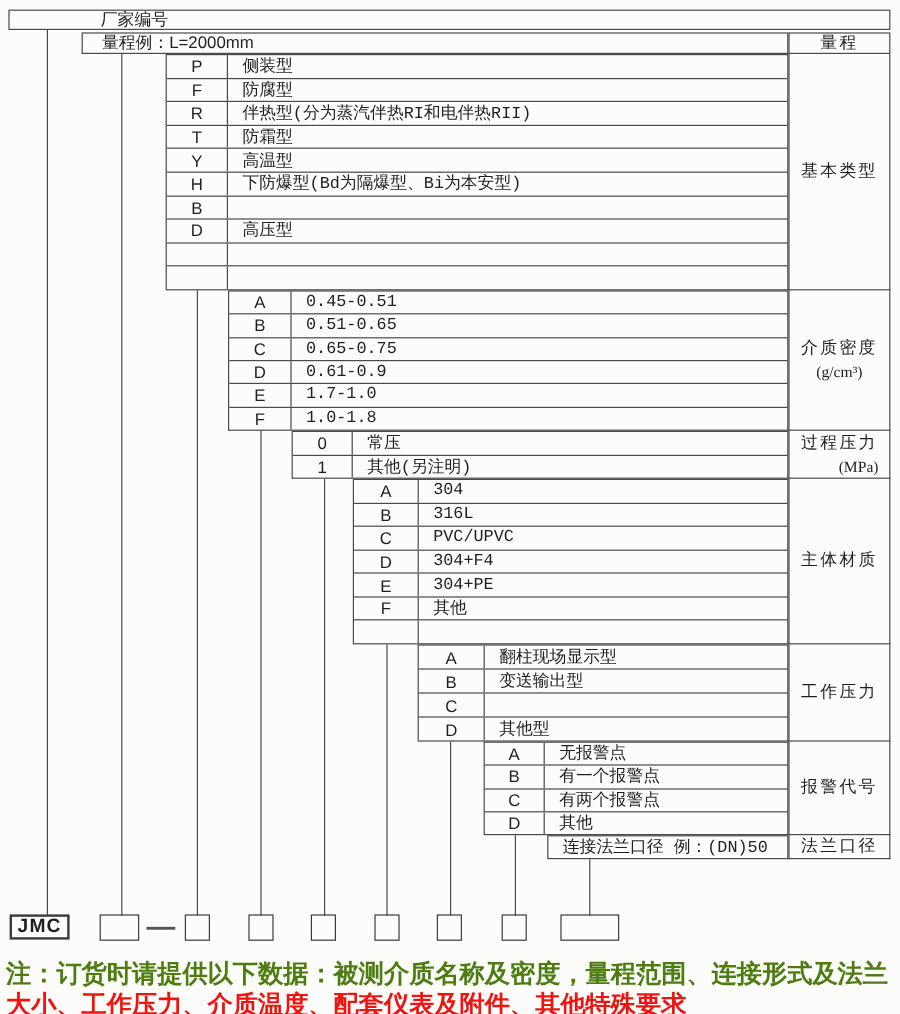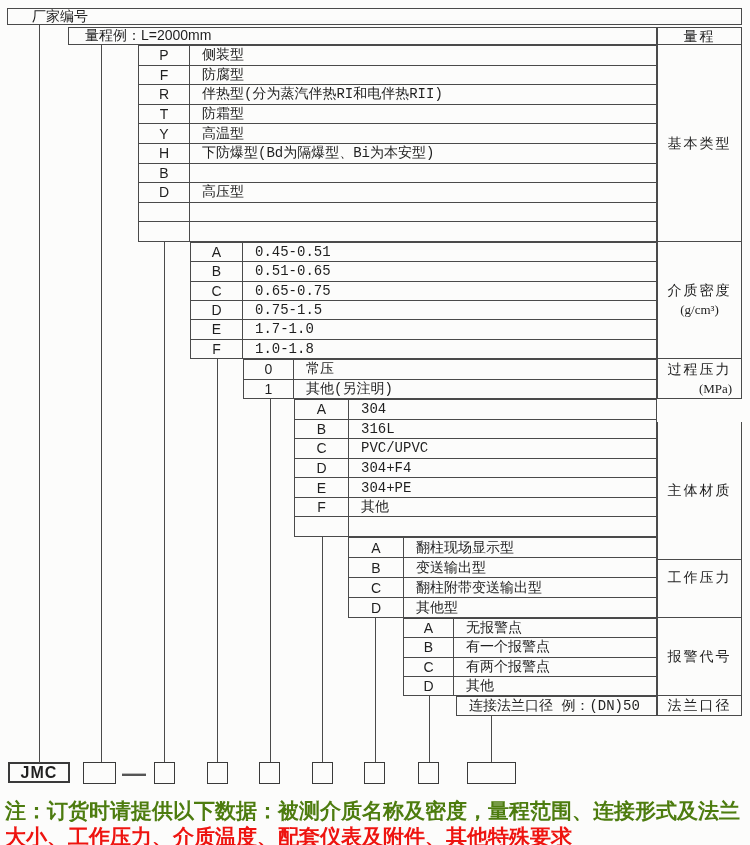--- a/index.html
+++ b/index.html
@@ -21,21 +21,21 @@
   .jmcbox { position:absolute; border:2px solid #3a3a3a; display:flex; align-items:center; justify-content:center;
             font-weight:bold; font-size:16px; letter-spacing:1px; }
   .dash { position:absolute; color:#555; font-weight:bold; font-size:24px; line-height:22px; }
   .note-line { position:absolute; left:5px; font-weight:bold; font-size:21px; white-space:nowrap; }
 </style>
 </head>
 <body>
 
 <div class="diagram" style="background: rgb(252, 252, 251); color: rgb(31, 31, 31);">
 
-  <div class="cellbox" style="left:7px; top:8px; width:735px; height:17px; padding-left:24px;">
+  <div class="cellbox" style="left:7px; top:8px; width:735px; height:17px; padding-left:76px;">
     <span>厂家编号</span>
   </div>
 
   <div class="cellbox" style="left:68px; top:27px; width:589px; height:18px; padding-left:16px;">
     <span>量程例：L=2000mm</span>
   </div>
 
   <div class="sec" id="sec-basic_type" style="left: 138px; top: 45px; width: 519px; height: 197px;">
       <div class="trow">
         <div class="codecell" style="width: 51px;">P</div>
@@ -85,21 +85,21 @@
       <div class="trow">
         <div class="codecell" style="width: 52px;">B</div>
         <div class="desccell">0.51-0.65</div>
       </div>
       <div class="trow">
         <div class="codecell" style="width: 52px;">C</div>
         <div class="desccell">0.65-0.75</div>
       </div>
       <div class="trow">
         <div class="codecell" style="width: 52px;">D</div>
-        <div class="desccell">0.75-1.5</div>
+        <div class="desccell">0.61-0.9</div>
       </div>
       <div class="trow">
         <div class="codecell" style="width: 52px;">E</div>
         <div class="desccell">1.7-1.0</div>
       </div>
       <div class="trow">
         <div class="codecell" style="width: 52px;">F</div>
         <div class="desccell">1.0-1.8</div>
       </div>
     </div>
@@ -147,21 +147,20 @@
       <div class="trow">
         <div class="codecell" style="width: 55px;">A</div>
         <div class="desccell">翻柱现场显示型</div>
       </div>
       <div class="trow">
         <div class="codecell" style="width: 55px;">B</div>
         <div class="desccell">变送输出型</div>
       </div>
       <div class="trow">
         <div class="codecell" style="width: 55px;">C</div>
-        <div class="desccell">翻柱附带变送输出型</div>
       </div>
       <div class="trow">
         <div class="codecell" style="width: 55px;">D</div>
         <div class="desccell">其他型</div>
       </div>
     </div>
   <div class="sec" id="sec-alarm" style="left: 403px; top: 618px; width: 254px; height: 78px;">
       <div class="trow">
         <div class="codecell" style="width: 50px;">A</div>
         <div class="desccell">无报警点</div>
@@ -193,34 +192,34 @@
       <span>基本类型</span>
     </div>
   <div class="labelcell" style="top:242px; height:117px;">
     <span>介质密度</span>
     <span style="letter-spacing:0; font-size:13px;">(g/cm³)</span>
   </div>
   <div class="labelcell" style="top:359px; height:40px;">
     <span>过程压力</span>
     <span style="letter-spacing:0; font-size:13px;margin-left:32px;">(MPa)</span>
   </div>
-  <div class="labelcell" style="top:422px; height:138px;">
+  <div class="labelcell" style="top:399px; height:138px;">
       <span>主体材质</span>
     </div>
   <div class="labelcell" style="top:537px; height:81px;">
       <span>工作压力</span>
     </div>
   <div class="labelcell" style="top:618px; height:78px;">
       <span>报警代号</span>
     </div>
   <div class="labelcell" style="top:696px; height:20px;">
       <span>法兰口径</span>
     </div>
 
-  <div class="jmcbox" style="left:8px; top:762px; width:62px; height:21px;">
+  <div class="jmcbox" style="left:8px; top:762px; width:50px; height:21px;">
     <span>JMC</span>
   </div>
 
   <div class="dash" style="left:122px; top:762px;">—</div>
 
   <div class="note-line" style="top: 797px; color: #4d7c0f;">注：订货时请提供以下数据：被测介质名称及密度，量程范围、连接形式及法兰</div>
   <div class="note-line" style="top: 823px; color: rgb(238, 20, 16);">大小、工作压力、介质温度、配套仪表及附件、其他特殊要求</div>
 
 <div class="vline" style="left: 39px; top: 25px; height: 738px;"></div>
     <div class="vline" style="left: 101px; top: 45px; height: 718px;"></div>

